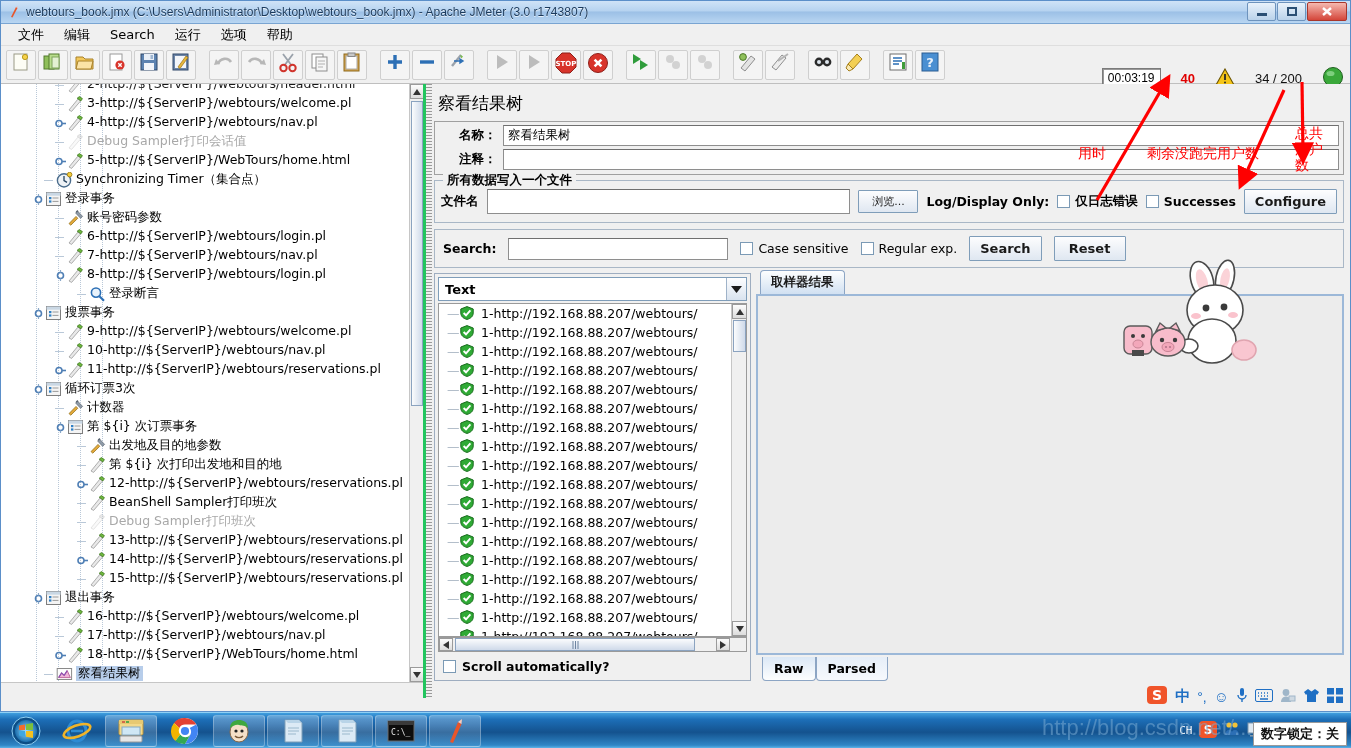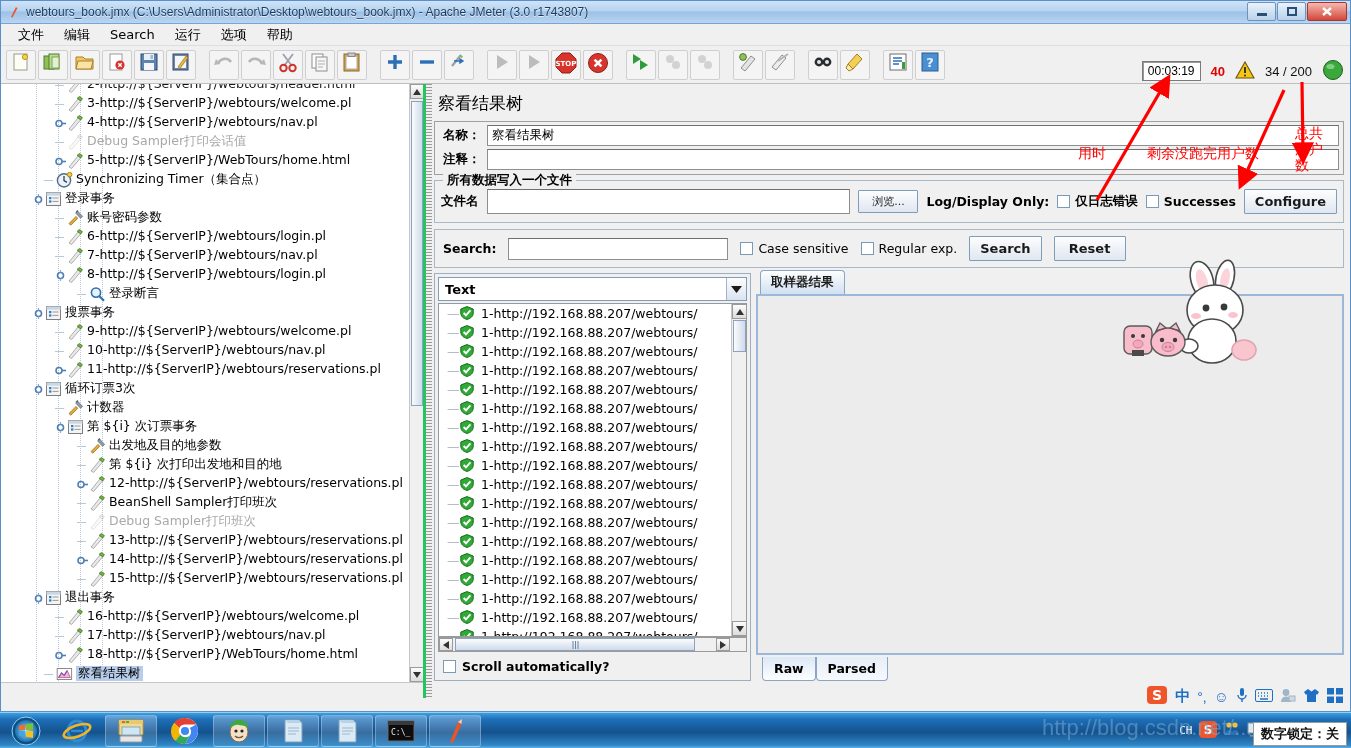--- a/index.html
+++ b/index.html
@@ -39,22 +39,22 @@
                font-family:"DejaVu Sans","Liberation Sans",sans-serif;}
 
   
   .toolbar { height:38px; background:#f0f0f0; display:flex; align-items:center;
              padding:2px 4px; border-bottom:1px solid #bfbfbf; position:relative; }
   .tb-sep { width:11px; }
   .tbtn { width:30px; height:30px; margin:0 1px; border:1px solid transparent;
           display:flex; justify-content:center; position:relative;
           border-radius:2px; background:#f4f4f4; border-color:#cfcfcf; }
   .tbtn svg { display:block; }
-  .tb-status { position:absolute; right:6px; top:6px; height:38px;
-               display:flex; align-items:center; gap:10px; }
+  .tb-status { position:absolute; right:6px; top:13px; height:38px;
+               display:flex; align-items:center; gap:20px; }
   .elapsed { border:1px solid #7b7b7b; background:#fff; padding:2px 5px;
              font-size:12px; font-family:"Liberation Sans",sans-serif; color:#000;
              box-shadow:inset 1px 1px 0 #999; }
   .errcount { color:#e00000; font-size:13px; font-weight:bold; }
   .threadcount { font-size:13px; color:#111; }
 
   
   .split { display:flex; height:614px; }
   .left-pane { width:425px; background:#fff; border-right:3px solid #22c55e;
                position:relative; overflow:hidden; }
@@ -89,21 +89,21 @@
 
   
   .panel-title { font-size:17px; color:#000; padding:4px 2px 6px 6px;
                  font-family:"DejaVu Sans","Liberation Sans",sans-serif; }
   .fieldrow { display:flex; align-items:center; background:#f0f0f0; }
   .fieldrow .flabel { width:50px; font-weight:bold; font-size:12.5px; padding-left:6px;
                       font-family:"DejaVu Sans","Liberation Sans",sans-serif;}
   .jinput { flex:1; height:21px; background:#fff; border:1px solid #8e8e8e;
             border-top-color:#6f6f6f; padding:2px 4px; font-size:12.5px;
             font-family:"DejaVu Sans","Liberation Sans",sans-serif; color:#000; }
-  .namebox { border:1px solid #a0a0a0; padding:3px 4px 4px 2px; margin:0 2px 5px 2px; background:#f0f0f0;}
+  .namebox { border:1px solid #a0a0a0; padding:3px 4px 4px 18px; margin:0 2px 5px 2px; background:#f0f0f0;}
 
   .groupbox { border:1px solid #a9b7c6; margin:0 2px 6px 2px; padding:8px 6px 8px 6px;
               position:relative; background:#f0f0f0; }
   .groupbox > .legend { position:absolute; top:-9px; left:8px; background:#f0f0f0;
         padding:0 4px; font-weight:bold; font-size:12.5px;
         font-family:"DejaVu Sans","Liberation Sans",sans-serif; }
   .jbtn { border:1px solid #7f9db9; background:linear-gradient(to bottom,#fdfdfe,#dfe7f1);
           padding:4px 10px; font-size:13px; font-weight:bold; color:#1a1a1a; cursor:default;
           font-family:"DejaVu Sans","Liberation Sans",sans-serif; border-radius:1px;}
   .jbtn.small { font-weight:normal; padding:3px 9px; font-size:11px;}

